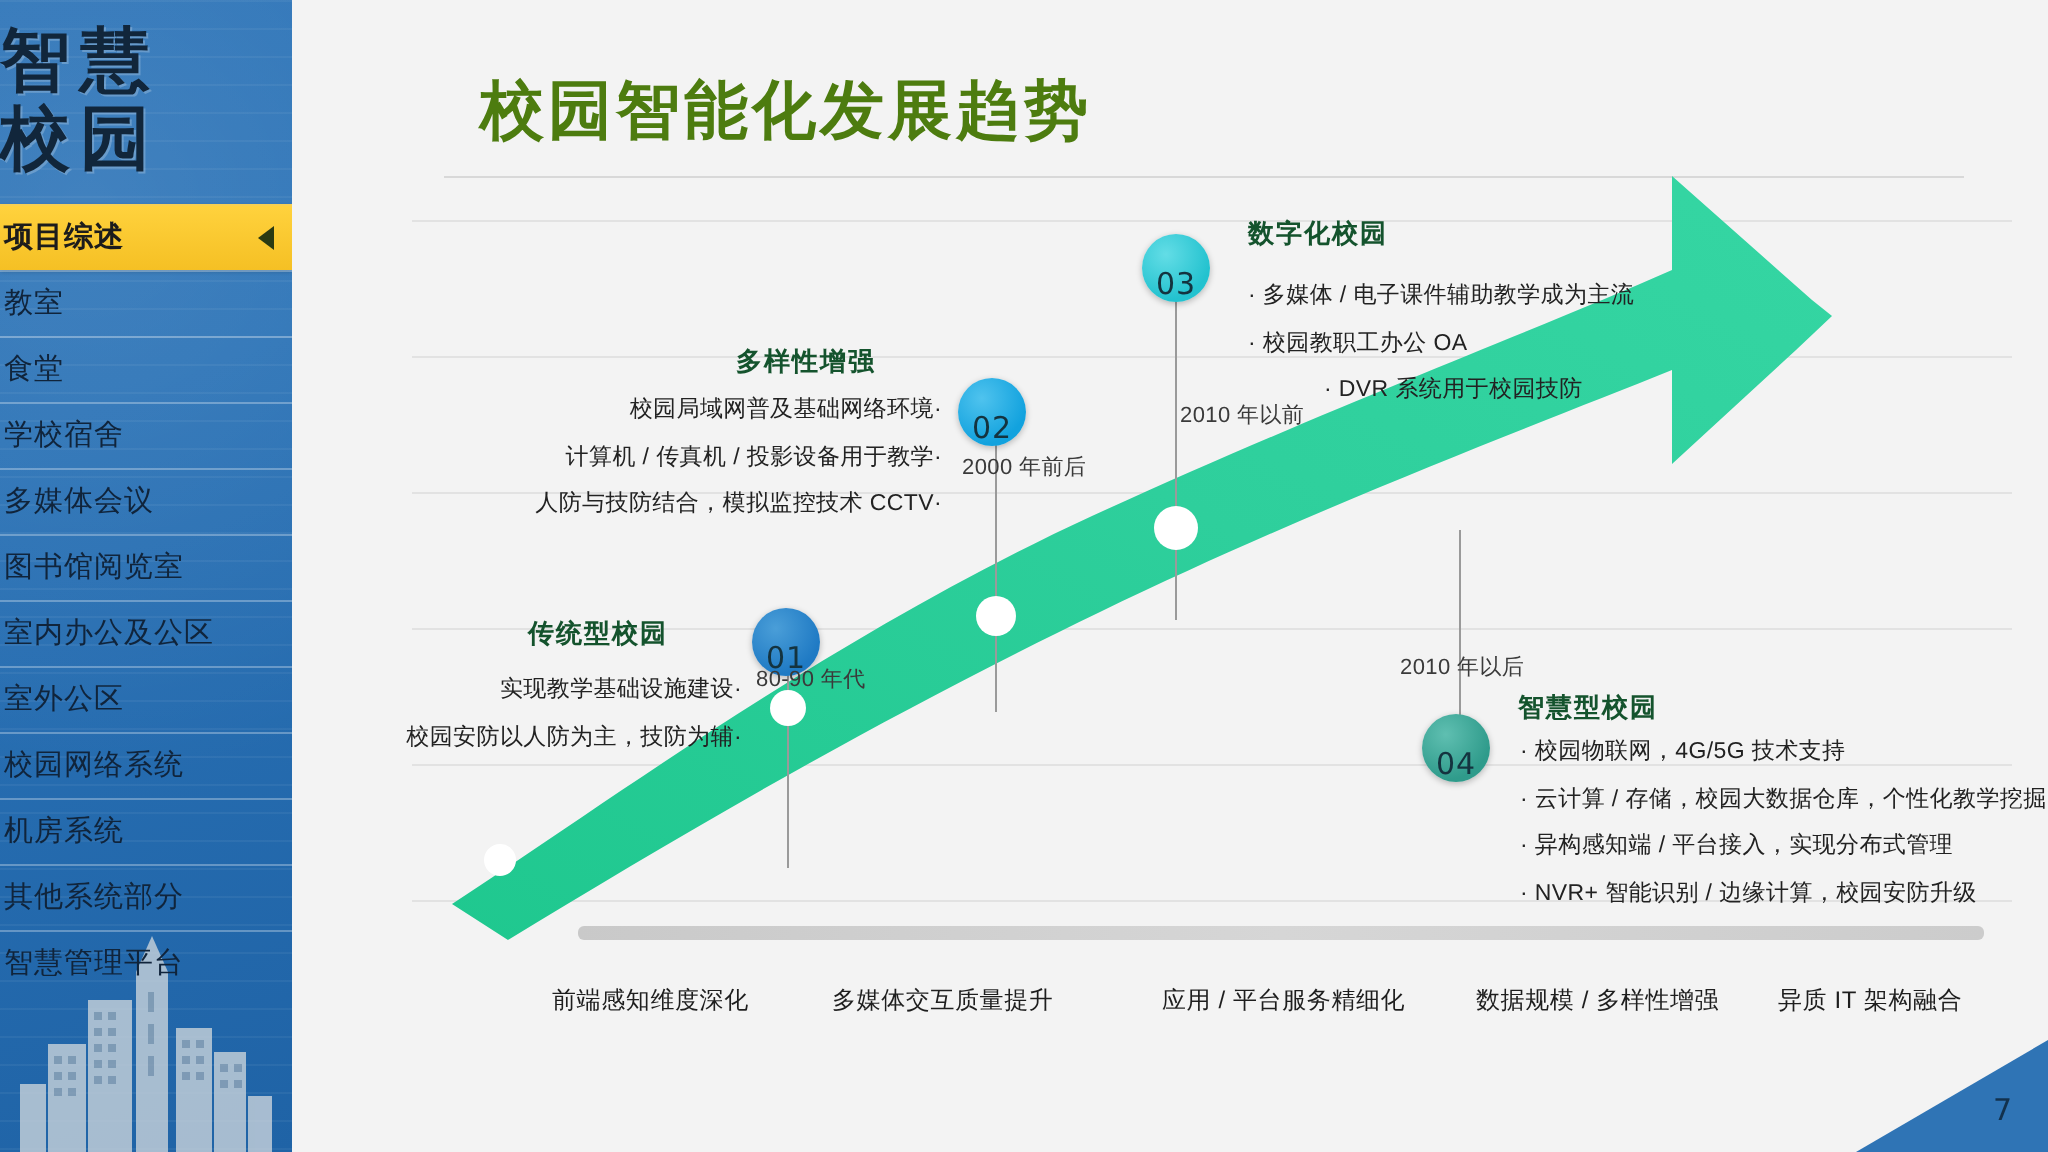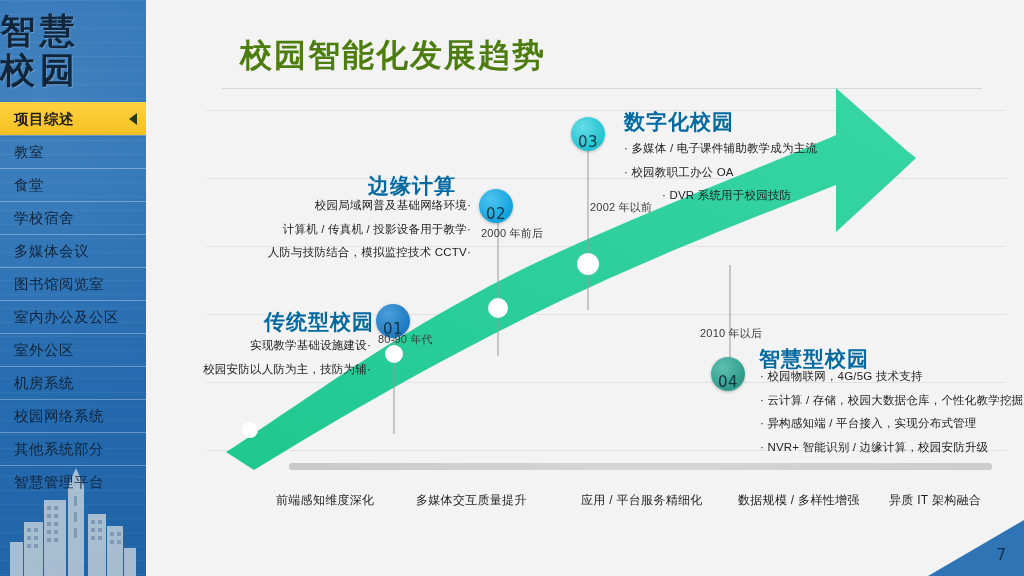--- a/index.html
+++ b/index.html
@@ -33,21 +33,21 @@
     font-weight:bold;
     font-size:35px;
     letter-spacing:5px;
     color:#11263b;
     line-height:1.12;
     text-shadow:1px 1px 0 rgba(255,255,255,.22);
   }
   #navlist{ position:relative; z-index:3; margin-top:4px; }
   .navitem{
     height:33px; line-height:33px;
-    padding-left:14px;
+    padding-left:2px;
     font-size:14.5px;
     color:#10243b;
     border-top:1px solid rgba(255,255,255,.30);
     position:relative;
     letter-spacing:.5px;
   }
   .navitem.active{
     background:linear-gradient(180deg,#ffd23d 0%,#f5c024 100%);
     color:#1c1c1c; font-weight:bold;
     border-top:1px solid #f7cf52;
@@ -92,22 +92,22 @@
   .badge{
     position:absolute; width:34px; height:34px; border-radius:50%;
     display:flex; align-items:flex-end; justify-content:center;
     font-family:"DejaVu Sans",sans-serif;
     font-size:15px; color:#14333f; letter-spacing:.5px;
     box-shadow:0 1px 3px rgba(0,0,0,.25);
   }
   .stage-title{
     position:absolute;
     font-family:"DejaVu Sans",sans-serif;
-    font-weight:bold; font-size:21px; letter-spacing:1px;
-    color:#0369a1; white-space:nowrap;
+    font-weight:bold; font-size:13px; letter-spacing:1px;
+    color:#14532d; white-space:nowrap;
   }
   .bullets{ position:absolute; }
   .bullets div{
     font-size:11.5px; color:#222; line-height:1.0;
     margin-bottom:12px; white-space:nowrap;
     letter-spacing:.2px;
   }
   .bullets.right-align div{ text-align:right; }
   .yearlbl{
     position:absolute;
@@ -156,22 +156,22 @@
 
   <div id="navlist">
       <div class="navitem active"><span>项目综述</span><span class="caret"></span></div>
       <div class="navitem"><span>教室</span></div>
       <div class="navitem"><span>食堂</span></div>
       <div class="navitem"><span>学校宿舍</span></div>
       <div class="navitem"><span>多媒体会议</span></div>
       <div class="navitem"><span>图书馆阅览室</span></div>
       <div class="navitem"><span>室内办公及公区</span></div>
       <div class="navitem"><span>室外公区</span></div>
+      <div class="navitem"><span>校园网络系统</span></div>
       <div class="navitem"><span>机房系统</span></div>
-      <div class="navitem"><span>校园网络系统</span></div>
       <div class="navitem"><span>其他系统部分</span></div>
       <div class="navitem"><span>智慧管理平台</span></div>
     </div>
 
   <svg id="skyline" viewBox="0 0 146 120" preserveAspectRatio="none">
     <g fill="#cdd5dc" opacity="0.92">
       <polygon points="76,12 84,30 84,120 68,120 68,30"></polygon>
       <rect x="44" y="44" width="22" height="76"></rect>
       <rect x="88" y="58" width="18" height="62"></rect>
       <rect x="24" y="66" width="19" height="54"></rect>
@@ -270,33 +270,33 @@
   <div class="stage-title" style="left:118px; top:308px;">传统型校园</div>
   <div class="yearlbl" style="left:232px; top:332px;">80-90 年代</div>
   <div class="bullets right-align" style="left:-60px; top:340px; width:285px;">
     <div>实现教学基础设施建设·</div>
     <div>校园安防以人防为主，技防为辅·</div>
   </div>
 
   <div class="badge" style="left:333px; top:189px; background:radial-gradient(circle at 35% 30%,#4fc3ee,#12a2de 70%);">
     <span>02</span>
   </div>
-  <div class="stage-title" style="left:222px; top:172px;">边缘计算</div>
+  <div class="stage-title" style="left:222px; top:172px;">多样性增强</div>
   <div class="yearlbl" style="left:335px; top:226px;">2000 年前后</div>
   <div class="bullets right-align" style="left:-10px; top:200px; width:335px;">
     <div>校园局域网普及基础网络环境·</div>
     <div>计算机 / 传真机 / 投影设备用于教学·</div>
     <div>人防与技防结合，模拟监控技术 CCTV·</div>
   </div>
 
   <div class="badge" style="left:425px; top:117px; background:radial-gradient(circle at 35% 30%,#63dde6,#23c2cf 70%);">
     <span>03</span>
   </div>
   <div class="stage-title" style="left:478px; top:108px;">数字化校园</div>
-  <div class="yearlbl" style="left:444px; top:200px;">2002 年以前</div>
+  <div class="yearlbl" style="left:444px; top:200px;">2010 年以前</div>
   <div class="bullets" style="left:478px; top:143px; width:360px;">
     <div>· 多媒体 / 电子课件辅助教学成为主流</div>
     <div>· 校园教职工办公 OA</div>
     <div style="margin-left:38px;">· DVR 系统用于校园技防</div>
   </div>
 
   <div class="badge" style="left:565px; top:357px; background:radial-gradient(circle at 35% 30%,#5fbfb1,#2f9b8b 70%);">
     <span>04</span>
   </div>
   <div class="stage-title" style="left:613px; top:345px;">智慧型校园</div>

